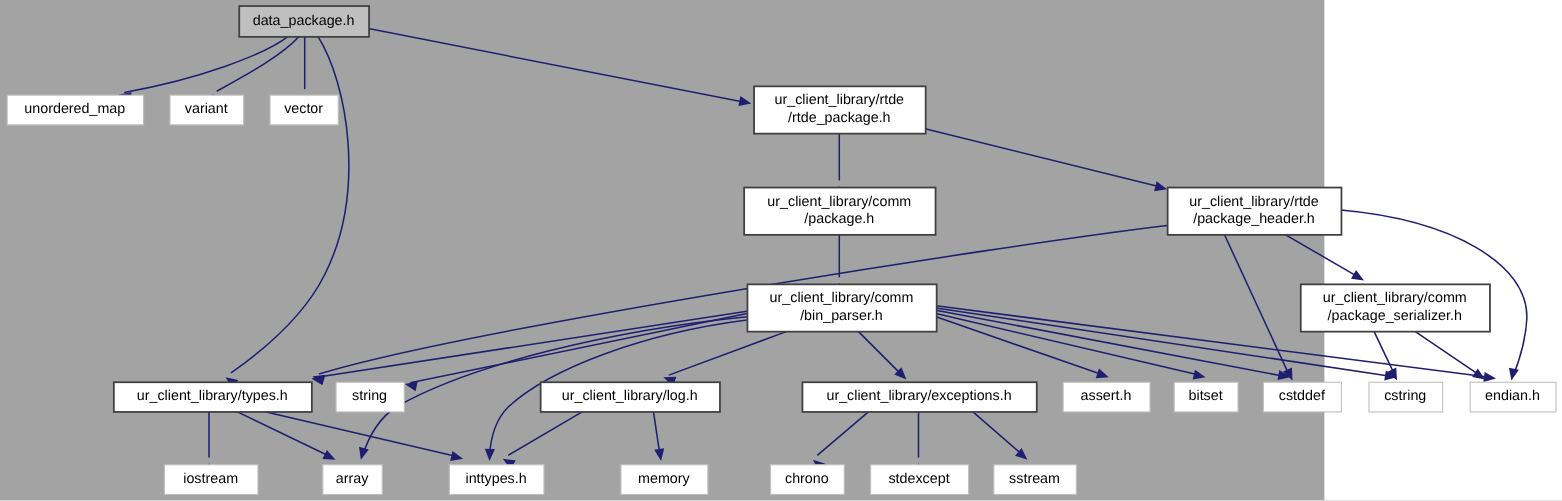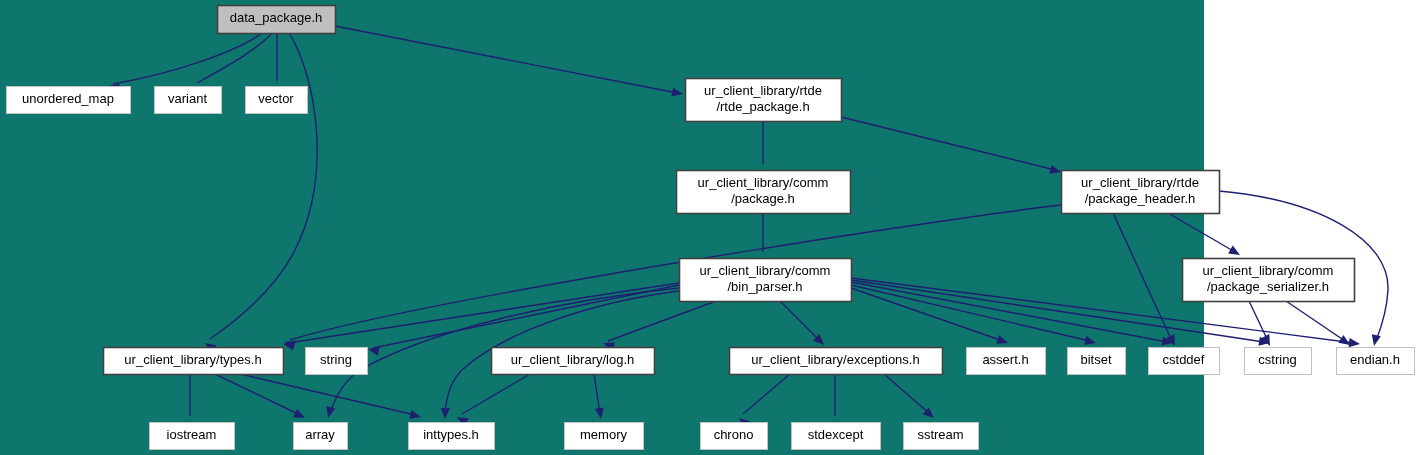--- a/index.html
+++ b/index.html
@@ -1,20 +1,20 @@
 <!DOCTYPE html>
 <html><head>
 <meta charset="utf-8">
 <style>
   html,body{margin:0;padding:0;background:#ffffff;}
   body{
     font-family:"Liberation Sans","DejaVu Sans",sans-serif;
     width:1420px;height:455px;overflow:hidden;
   }
-  #graph-root{position:relative;width:1204px;height:455px;background:#0f766e;}
+  #graph-root{position:relative;width:1204px;height:455px;background:#a3a3a3;}
   svg#depgraph{display:block;width:1420px;height:455px;}
   .node-rect{fill:#ffffff;}
   .node-rect.lib{stroke:#c0c0c0;stroke-width:1;}
   .node-rect.proj{stroke:#404040;stroke-width:1.6;}
   .node-rect.root{fill:#bfbfbf;stroke:#404040;stroke-width:1.6;}
   .node-label{
     font-family:"Liberation Sans","DejaVu Sans",sans-serif;
     font-size:13px;fill:#000000;text-anchor:middle;
     dominant-baseline:middle;white-space:pre;
   }

